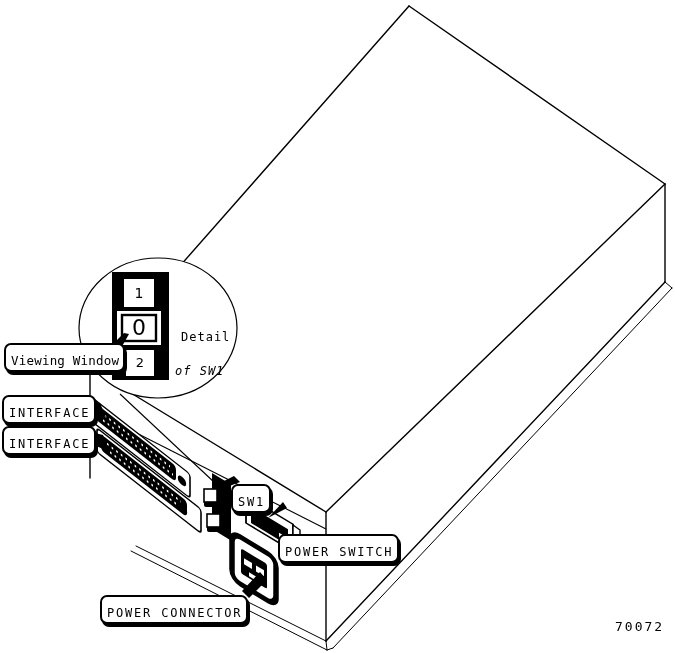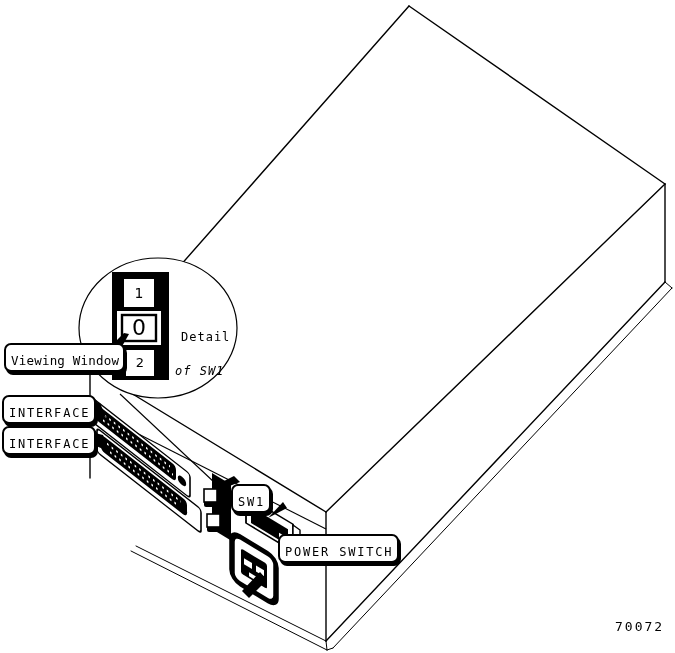--- a/index.html
+++ b/index.html
@@ -127,20 +127,21 @@
   <div class="callout tight" style="left:4px;top:343px;">Viewing Window</div>
 
   <div class="callout" style="left:2px;top:395px;">INTERFACE</div>
 
   <div class="callout" style="left:2px;top:426px;">INTERFACE</div>
 
   <div class="callout" style="left:231px;top:484px;">SW1</div>
 
   <div class="callout" style="left:278px;top:486px;margin-top:48px;">POWER SWITCH</div>
 
+  <div class="callout" style="left:100px;top:595px;">POWER CONNECTOR</div>
 
   <div class="caption" style="left:181px;top:307px;">Detail</div>
 
   <div class="caption" style="left:175px;top:341px;font-style:italic;">of SW1</div>
 
   <div class="digit" style="left:124px;top:279px;width:30px;line-height:28px;font-size:14px;">1</div>
 
   <div class="digit" style="left:122px;top:315px;width:34px;line-height:26px;font-size:22px;">0</div>
 
   <div class="digit" style="left:126px;top:350px;width:28px;line-height:26px;font-size:13px;">2</div>

